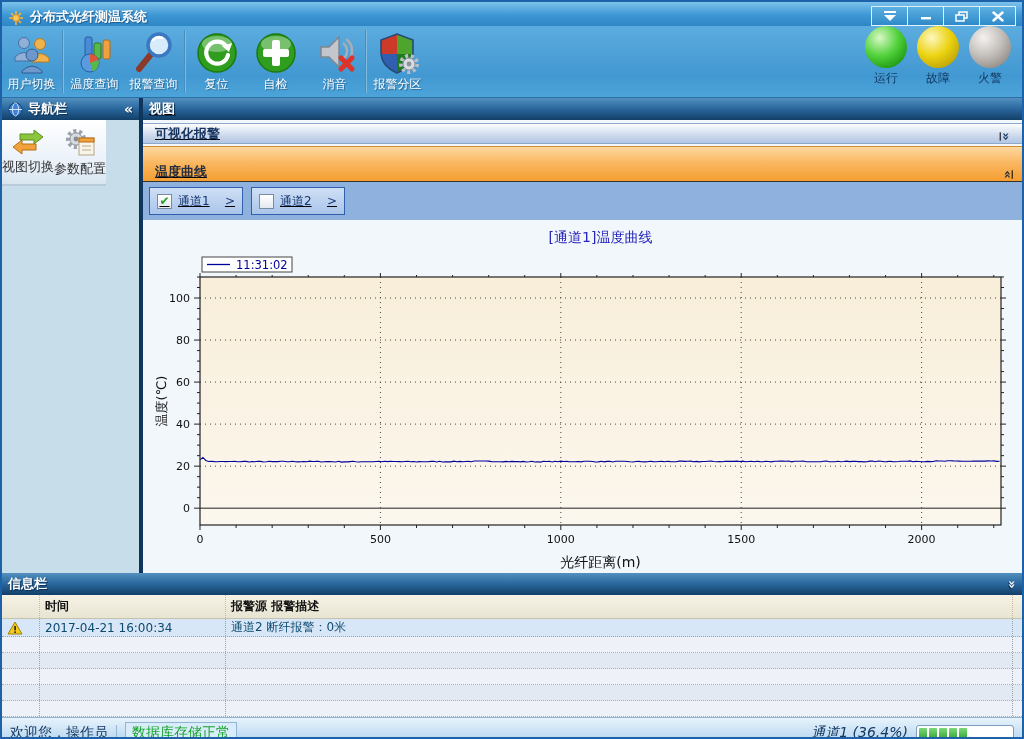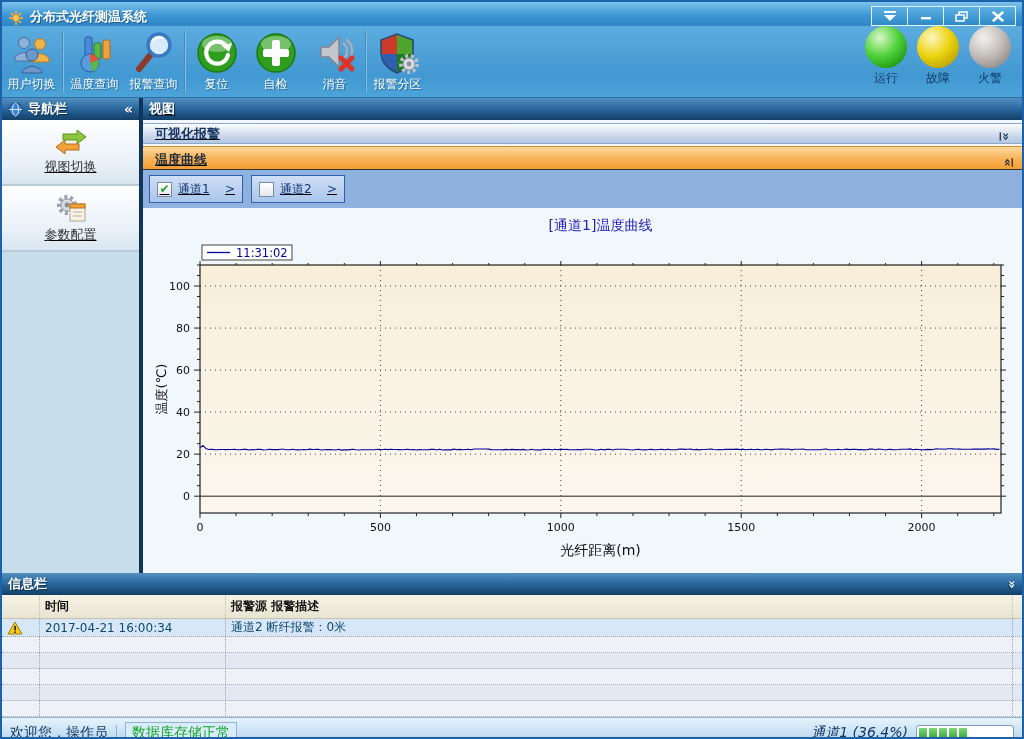--- a/index.html
+++ b/index.html
@@ -33,32 +33,32 @@
   .orb.green{ background:radial-gradient(circle at 35% 28%, #d9f8c6, #52d23c 45%, #1f9b12 80%, #147a0c); }
   .orb.yellow{ background:radial-gradient(circle at 35% 28%, #fdf7c0, #ecd312 45%, #c0a606 80%, #a08a05); }
   .orb.gray{ background:radial-gradient(circle at 35% 28%, #f4f2f0, #c3bfbb 45%, #968f8a 80%, #7e7872); }
 
   
   .content{ flex:0 0 475px; display:flex; background:#10365e; }
   .panel-header{ height:22px; background:linear-gradient(#5490bf,#2c6aa0 45%,#123f68);
     color:#fff; font-size:13px; font-weight:bold; display:flex; align-items:center; padding:0 6px;
     text-shadow:1px 1px 1px #0a2c4e; flex:0 0 auto; }
   .sidebar{ width:138px; display:flex; flex-direction:column; background:#c7dde9; border-right:1px solid #0e3158; }
-  .side-body{ flex:1; display:flex; flex-direction:column;text-decoration:underline; }
+  .side-body{ flex:1; display:flex; flex-direction:row; }
   .side-item{ height:66px; background:linear-gradient(#ffffff,#e8f0f8 70%,#d8e5f0);
     border:none; border-bottom:2px solid #b9cad9; display:flex; flex-direction:column; align-items:center;
     justify-content:center; cursor:default; }
   .side-item .label{ font-size:13px; color:#333; margin-top:2px; }
   .collapse-glyph{ margin-left:auto; font-size:14px; font-weight:bold; color:#fff; cursor:default; }
   .splitter{ width:3px; background:#10365e; }
   .main{ flex:1; display:flex; flex-direction:column; background:#f2f7fc;text-decoration:underline; }
   .bar{ display:flex; align-items:flex-end; padding:0 12px; font-size:13px; font-weight:bold; flex:0 0 auto; }
   .alarm-bar{ height:21px; margin-top:3px; background:linear-gradient(#fdfeff,#cdd9ec 60%,#b3c6e3);
     color:#16335e; border-top:1px solid #8da9cc; border-bottom:1px solid #8da9cc; }
-  .curve-bar{ height:24px; margin-top:2px; background:linear-gradient(#fdd89e,#f9b55d 50%,#f59e30);
+  .curve-bar{ height:36px; margin-top:2px; background:linear-gradient(#fdd89e,#f9b55d 50%,#f59e30);
     color:#26303f; border-top:1px solid #d08a2e; border-bottom:1px solid #333;gap:32px; }
   .chevron{ margin-left:auto; font-size:13px; font-weight:bold; line-height:1; cursor:default; }
   .chev-down{ transform:rotate(90deg); }
   .chev-up{ transform:rotate(-90deg); }
   .channel-bar{ height:38px; background:#8fb1dd; display:flex; align-items:center; padding-left:6px; flex:0 0 auto; }
   .channel-btn{ width:94px; height:28px; margin-right:8px; border:1px solid #2f5fae;
     background:linear-gradient(#cfdff5,#aac5ea); display:flex; align-items:center; padding:0 7px; cursor:default; }
   .cb{ width:15px; height:15px; background:linear-gradient(#ffffff,#e4e8ee); border:1px solid #7a8aa0;
     font-size:12px; line-height:13px; text-align:center; color:#2ca02c; font-weight:bold; }
   .channel-btn .label{ font-size:12px; color:#12326e; margin-left:6px; }

